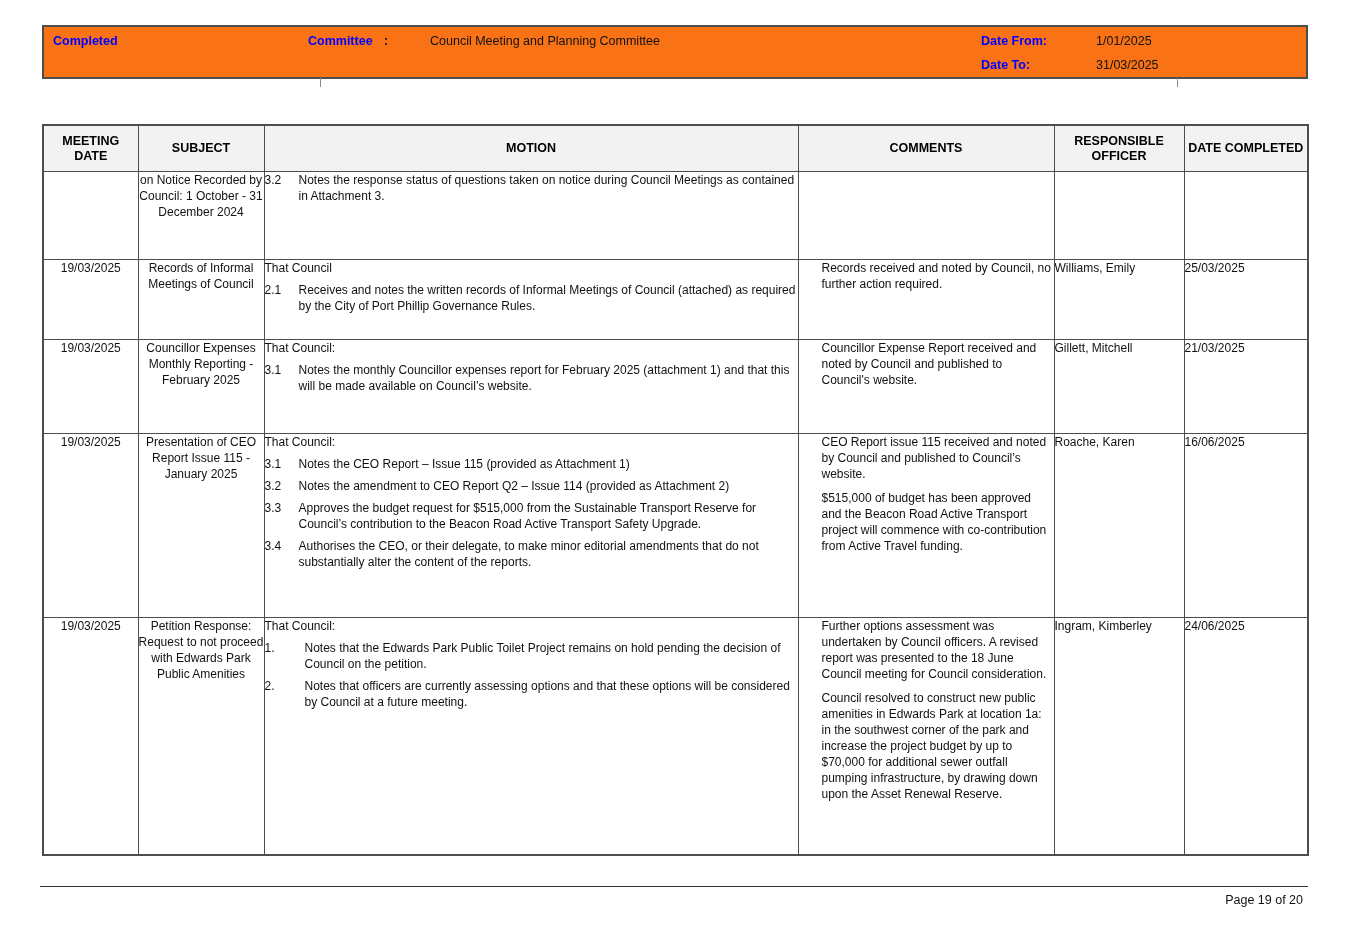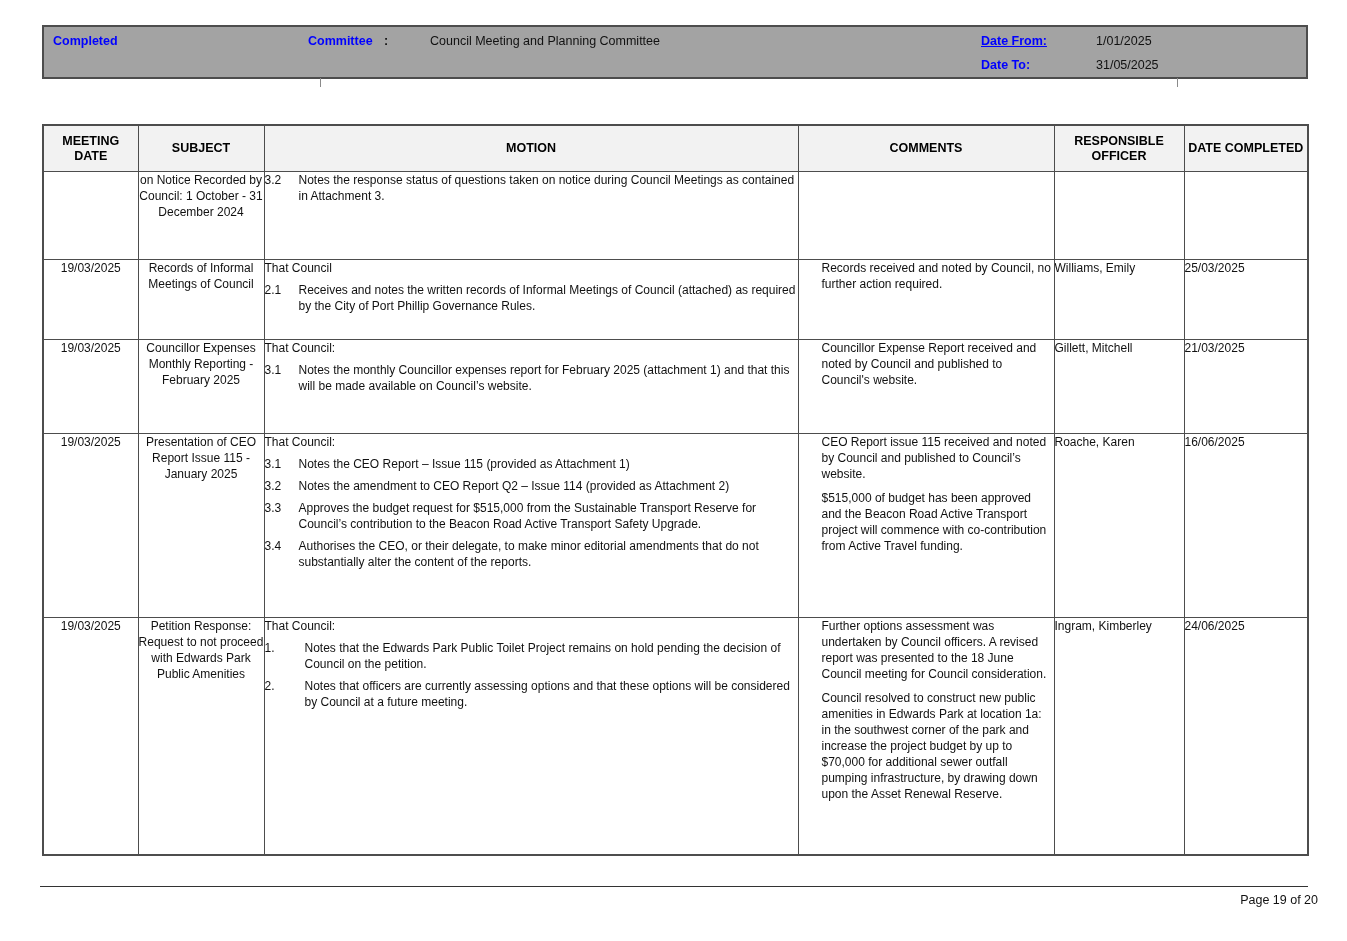--- a/index.html
+++ b/index.html
@@ -5,30 +5,30 @@
   html,body{margin:0;padding:0;background:#ffffff;}
   body{
     width:1347px;height:941px;position:relative;overflow:hidden;
     font-family:"Liberation Sans","DejaVu Sans",sans-serif;
     color:#1a1a1a;
     -webkit-font-smoothing:antialiased;
   }
   
   .filter-box{
     position:absolute;left:42px;top:25px;width:1262px;height:50px;
-    border:2px solid #4d4d4d;background:#a3a3a3;
+    border:2px solid #4d4d4d;background:#f97316;
   }
   .filter-box span{position:absolute;white-space:nowrap;font-size:12.5px;line-height:14px;}
   .lbl{font-weight:bold;color:#0000ff;}
   .val{color:#111111;}
   .pos-status{left:9px;top:7px;}
   .pos-committee{left:264px;top:7px;}
   .pos-committee-colon{left:340px;top:7px;color:#111;font-weight:bold;}
   .pos-committee-val{left:386px;top:7px;}
-  .pos-datefrom{left:937px;top:7px;text-decoration:underline;}
+  .pos-datefrom{left:937px;top:7px;}
   .pos-datefrom-val{left:1052px;top:7px;}
   .pos-dateto{left:937px;top:31px;}
   .pos-dateto-val{left:1052px;top:31px;}
   .tick{position:absolute;width:1px;height:9px;background:#8a8a8a;top:78px;}
   .tick-1{left:320px;}
   .tick-2{left:1177px;}
   
   table.report{
     position:absolute;left:42px;top:105px;width:1265px;
     border-collapse:collapse;table-layout:fixed;
@@ -55,35 +55,35 @@
   .m-num.wide{flex:0 0 40px;}
   .m-text{flex:1 1 auto;}
   .comment-para{margin:0 0 8px 0;padding-left:23px;}
   .comment-para:last-child{margin-bottom:0;}
   
   .footer-rule{
     position:absolute;left:40px;top:886px;width:1268px;height:0;
     border-top:1.5px solid #333333;
   }
   .page-num{
-    position:absolute;right:29px;top:893px;font-size:12.5px;color:#111;
+    position:absolute;right:44px;top:893px;font-size:12.5px;color:#111;
   }
 </style>
 </head>
 <body>
 
 <div class="filter-box">
   <span class="lbl pos-status">Completed</span>
   <span class="lbl pos-committee">Committee</span>
   <span class="pos-committee-colon">:</span>
   <span class="val pos-committee-val">Council Meeting and Planning Committee</span>
   <span class="lbl pos-datefrom">Date From:</span>
   <span class="val pos-datefrom-val">1/01/2025</span>
   <span class="lbl pos-dateto">Date To:</span>
-  <span class="val pos-dateto-val">31/05/2025</span>
+  <span class="val pos-dateto-val">31/03/2025</span>
 </div>
 <div class="tick tick-1"></div>
 <div class="tick tick-2"></div>
 
 <table class="report">
   <colgroup>
     <col style="width:95px">
     <col style="width:126px">
     <col style="width:534px">
     <col style="width:256px">

